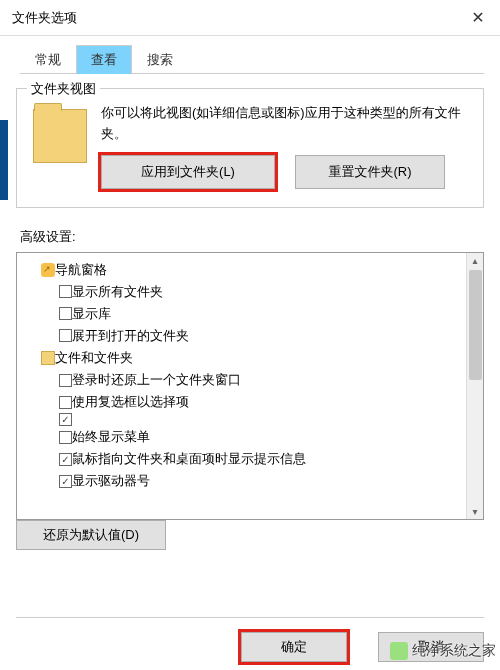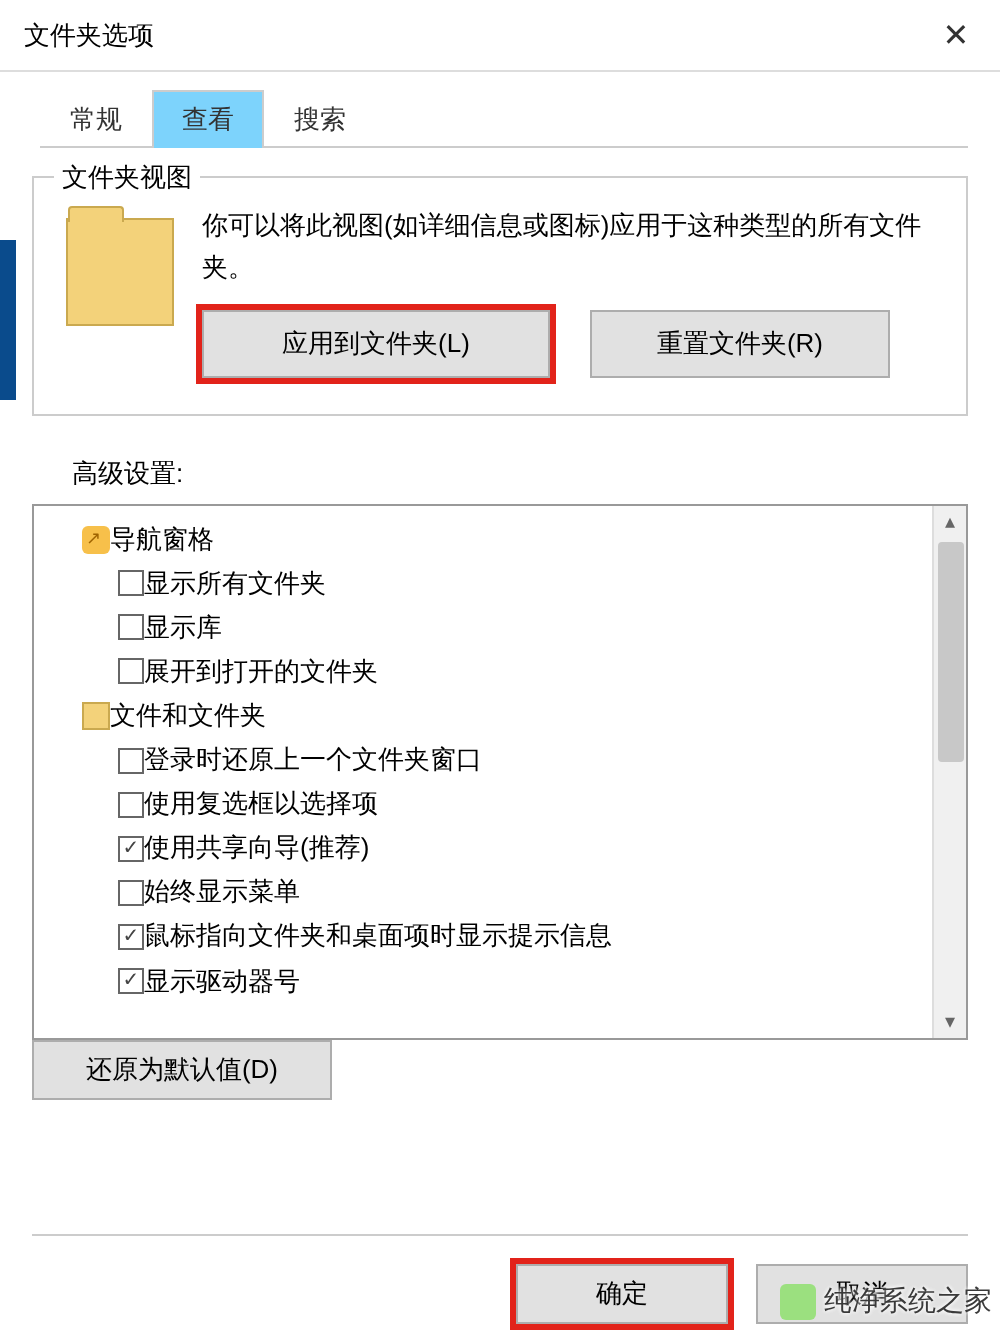--- a/index.html
+++ b/index.html
@@ -18,38 +18,38 @@
   .group-inner { display: flex; gap: 10px; }
   .folder-icon { width: 54px; height: 54px; margin: 6px 4px 0 2px; background: #f3d27a; border: 1px solid #caa94f; position: relative; flex-shrink: 0; }
   .folder-icon::before { content: ""; position: absolute; top: -7px; left: 0; width: 26px; height: 7px; background: #f3d27a; border: 1px solid #caa94f; border-bottom: none; border-radius: 2px 2px 0 0; }
   .group-right { flex: 1; }
   .group-text { font-size: 13px; line-height: 1.6; margin-bottom: 10px; }
   .group-buttons { display: flex; gap: 20px; }
   .btn { display: inline-flex; align-items: center; justify-content: center; border: 1px solid #adadad; background: #e1e1e1; color: #000; font-size: 13px; cursor: pointer; padding: 0; }
   .hl-red { outline: 3px solid #e2231a; outline-offset: 0; }
   .btn-apply { width: 174px; height: 34px; }
   .btn-reset { width: 150px; height: 34px; }
-  .adv-label { margin-top: 20px; margin-left: 20px; font-size: 13px; }
+  .adv-label { margin-top: 20px; margin-left: 4px; font-size: 13px; }
   .tree { border: 1px solid #999; margin-top: 6px; height: 268px; overflow: hidden; position: relative; background: #fff; }
   .tree-scroll { position: absolute; top: 0; right: 0; width: 17px; height: 100%; background: #f0f0f0; border-left: 1px solid #ddd; display: flex; flex-direction: column; align-items: center; }
   .tree-scroll::before { content: "▴"; font-size: 10px; color: #666; margin-top: 2px; }
   .tree-scroll::after { content: "▾"; font-size: 10px; color: #666; margin-top: auto; margin-bottom: 2px; }
   .tree-scroll .thumb { width: 13px; flex: 0 0 110px; background: #c8c8c8; margin-top: 4px; border-radius: 2px; }
   .tree-inner { padding: 6px 6px 6px 8px; line-height: 1.7; font-size: 13px; overflow: hidden; height: 100%; }
   .node { display: flex; align-items: center; gap: 0; }
   .indent1 { padding-left: 16px; }
   .indent2 { padding-left: 34px; }
   .node-icon { width: 14px; height: 14px; display: inline-block; }
   .nav-ico { background: #f7c04a; border-radius: 3px; position: relative; }
   .nav-ico::after { content: "↗"; font-size: 9px; color: #a06400; position: absolute; top: -1px; left: 2px; }
   .fold-ico { background: #f3d27a; border: 1px solid #caa94f; }
   .chk { width: 13px; height: 13px; border: 1px solid #666; display: inline-flex; align-items: center; justify-content: center; font-size: 10px; color: #444; flex-shrink: 0; background: #fff; }
   .restore-row { display: flex; justify-content: flex-start; }
   .btn-restore { width: 150px; height: 30px; }
-  .footer { position: absolute; bottom: 8px; left: 16px; right: 16px; border-top: 1px solid #ccc; padding-top: 14px; display: flex; justify-content: flex-end; gap: 14px; }
+  .footer { position: absolute; bottom: 8px; left: 16px; right: 16px; border-top: 1px solid #ccc; padding-top: 14px; display: flex; justify-content: flex-end; gap: 31px; }
   .btn-ok { width: 106px; height: 30px; }
   .btn-cancel { width: 106px; height: 30px; }
   .watermark { position: absolute; right: 4px; bottom: 10px; z-index: 30; display: flex; align-items: center; gap: 4px; color: #3a3a3a; font-size: 14px; text-shadow: 0 0 2px #fff, 0 0 2px #fff; }
   .watermark .wm-ico { width: 18px; height: 18px; background: #9be07f; border-radius: 3px; }
 </style>
 </head>
 <body>
 
 <div class="outer">
   <div class="left-strip"></div>
@@ -108,21 +108,20 @@
         <div class="node indent2">
           <span class="chk"></span>
           <span>登录时还原上一个文件夹窗口</span>
         </div>
         <div class="node indent2">
           <span class="chk"></span>
           <span>使用复选框以选择项</span>
         </div>
         <div class="node indent2">
           <span class="chk">✓</span>
-          <span>使用共享向导(推荐)</span>
         </div>
         <div class="node indent2">
           <span class="chk"></span>
           <span>始终显示菜单</span>
         </div>
         <div class="node indent2">
           <span class="chk">✓</span>
           <span>鼠标指向文件夹和桌面项时显示提示信息</span>
         </div>
         <div class="node indent2">

